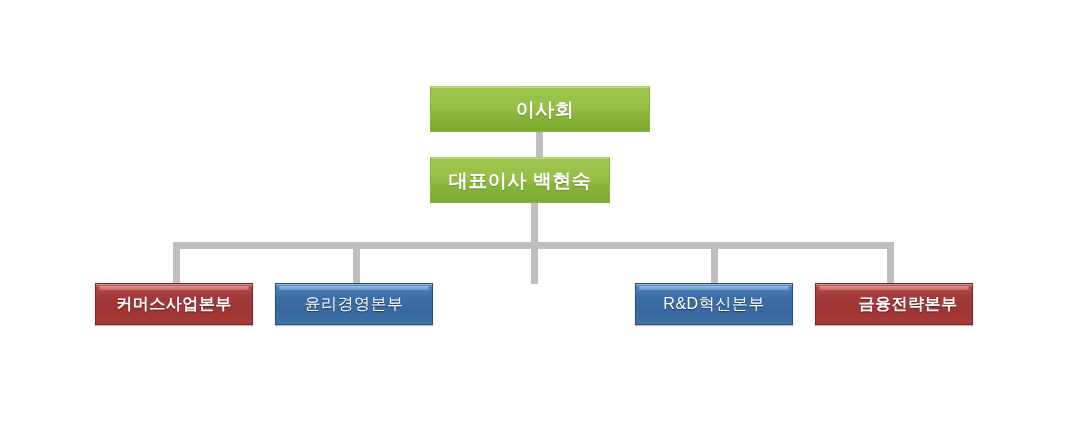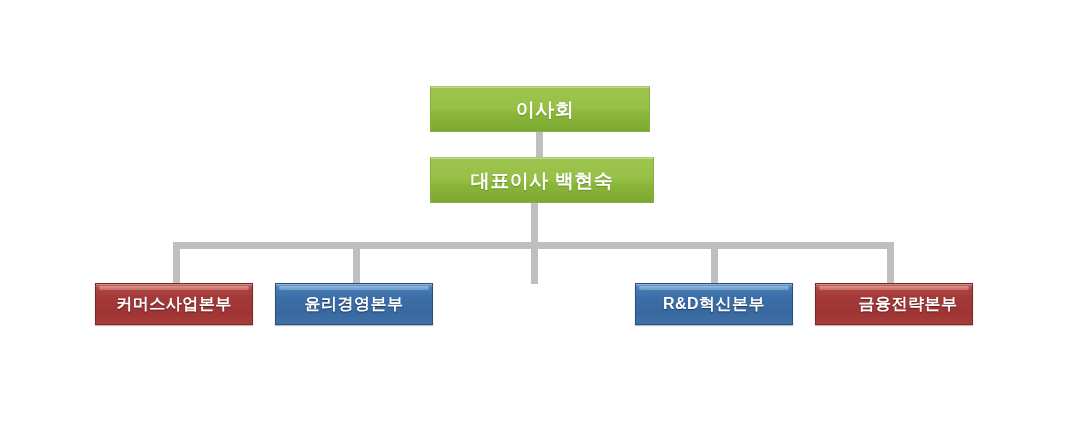--- a/index.html
+++ b/index.html
@@ -76,21 +76,21 @@
     opacity: 0.9;
   }
 
   
   .node-blue {
     background: linear-gradient(to bottom, #6f9ccb 0%, #4a7db2 10%, #3c6fa8 32%, #38689f 70%, #3f72a9 100%);
     border: 1px solid #27527e;
     box-shadow: inset 0 1px 0 rgba(255,255,255,0.25),
                 0 1px 1px rgba(0,0,0,0.25);
     font-size: 16px;
-    font-weight: bold;
+    font-weight: normal;
     text-shadow: 0 1px 1px rgba(10,30,60,0.6);
   }
   .node-blue::before {
     content: "";
     position: absolute;
     left: 3px;
     right: 3px;
     top: 2px;
     height: 4px;
     background: linear-gradient(to bottom, #9dc1e2 0%, #6d9bc9 100%);
@@ -118,21 +118,21 @@
 
   <div class="connector" style="left:173px; top:242px; width:7px; height:42px;"></div>
   <div class="connector" style="left:353px; top:242px; width:7px; height:42px;"></div>
   <div class="connector" style="left:711px; top:242px; width:7px; height:42px;"></div>
   <div class="connector" style="left:887px; top:242px; width:7px; height:42px;"></div>
 
   <div class="node node-green" style="left:430px; top:86px; width:220px; height:46px;padding-left:10px;">
     <span class="node-label">이사회</span>
   </div>
 
-  <div class="node node-green" style="left:430px; top:157px; width:224px; height:46px;">
+  <div class="node node-green" style="left:430px; top:157px; width:180px; height:46px;">
     <span class="node-label">대표이사 백현숙</span>
   </div>
 
   <div class="node node-red" style="left:95px; top:283px; width:158px; height:42px;">
     <span class="node-label">커머스사업본부</span>
   </div>
 
   <div class="node node-blue" style="left:275px; top:283px; width:158px; height:42px;">
     <span class="node-label">윤리경영본부</span>
   </div>

